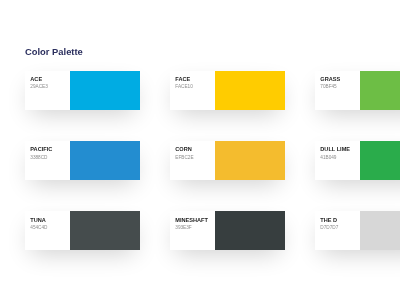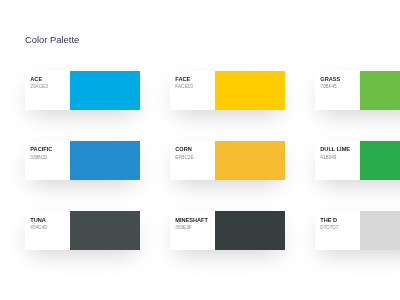--- a/index.html
+++ b/index.html
@@ -6,22 +6,22 @@
   html,body{margin:0;padding:0;}
   *{-webkit-font-smoothing:antialiased;-moz-osx-font-smoothing:grayscale;box-sizing:content-box;}
   body{
     width:400px;height:300px;overflow:hidden;
     background:#ffffff;
     font-family:"Liberation Sans",sans-serif;
   }
   .page{position:relative;width:400px;height:300px;transform:translateZ(0);}
 
   .page-title{
-    position:absolute;left:25px;top:34px;
-    font-size:9.4px;font-weight:400;letter-spacing:0;
+    position:absolute;left:25px;top:46px;
+    font-size:9.4px;font-weight:700;letter-spacing:0;
     color:#2b2f5e;line-height:11px;white-space:nowrap;
     opacity:0.999;
   }
 
   .grid{position:absolute;left:25px;top:70.5px;width:375px;height:230px;}
 
   .card{
     position:absolute;width:115px;height:39px;
     background:#ffffff;
     box-shadow:0 9px 24px -6px rgba(0,0,0,0.20);

